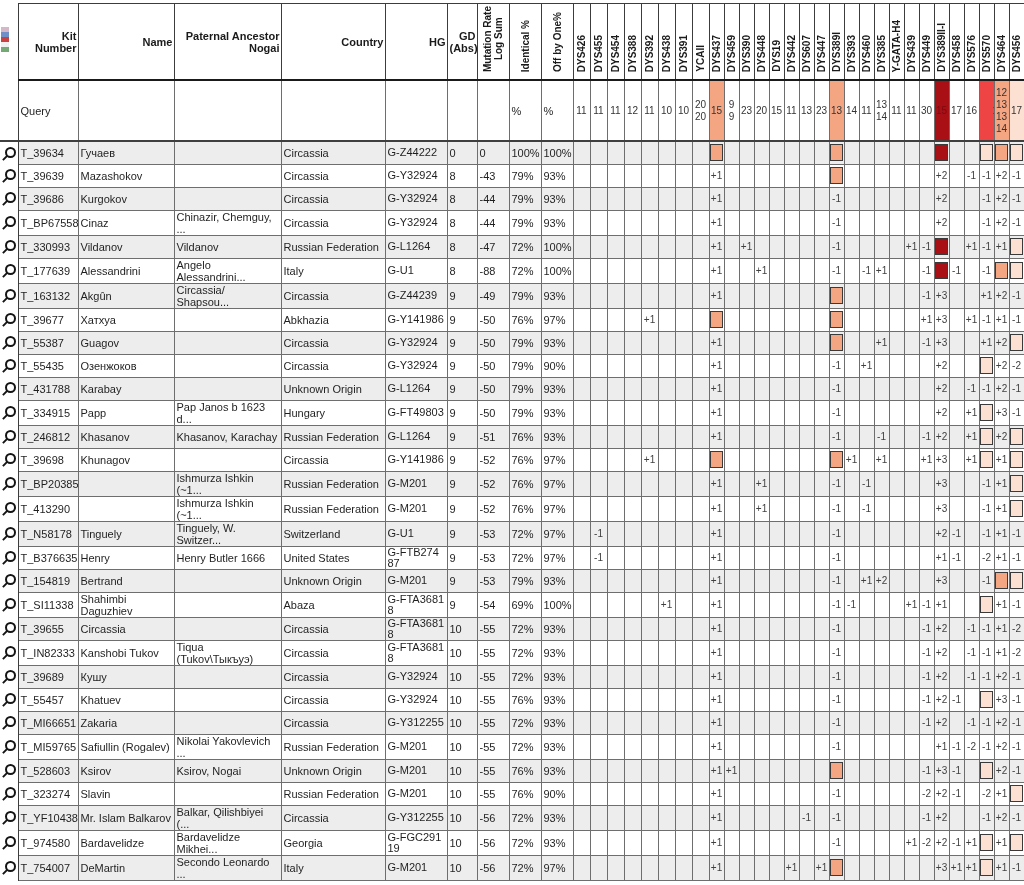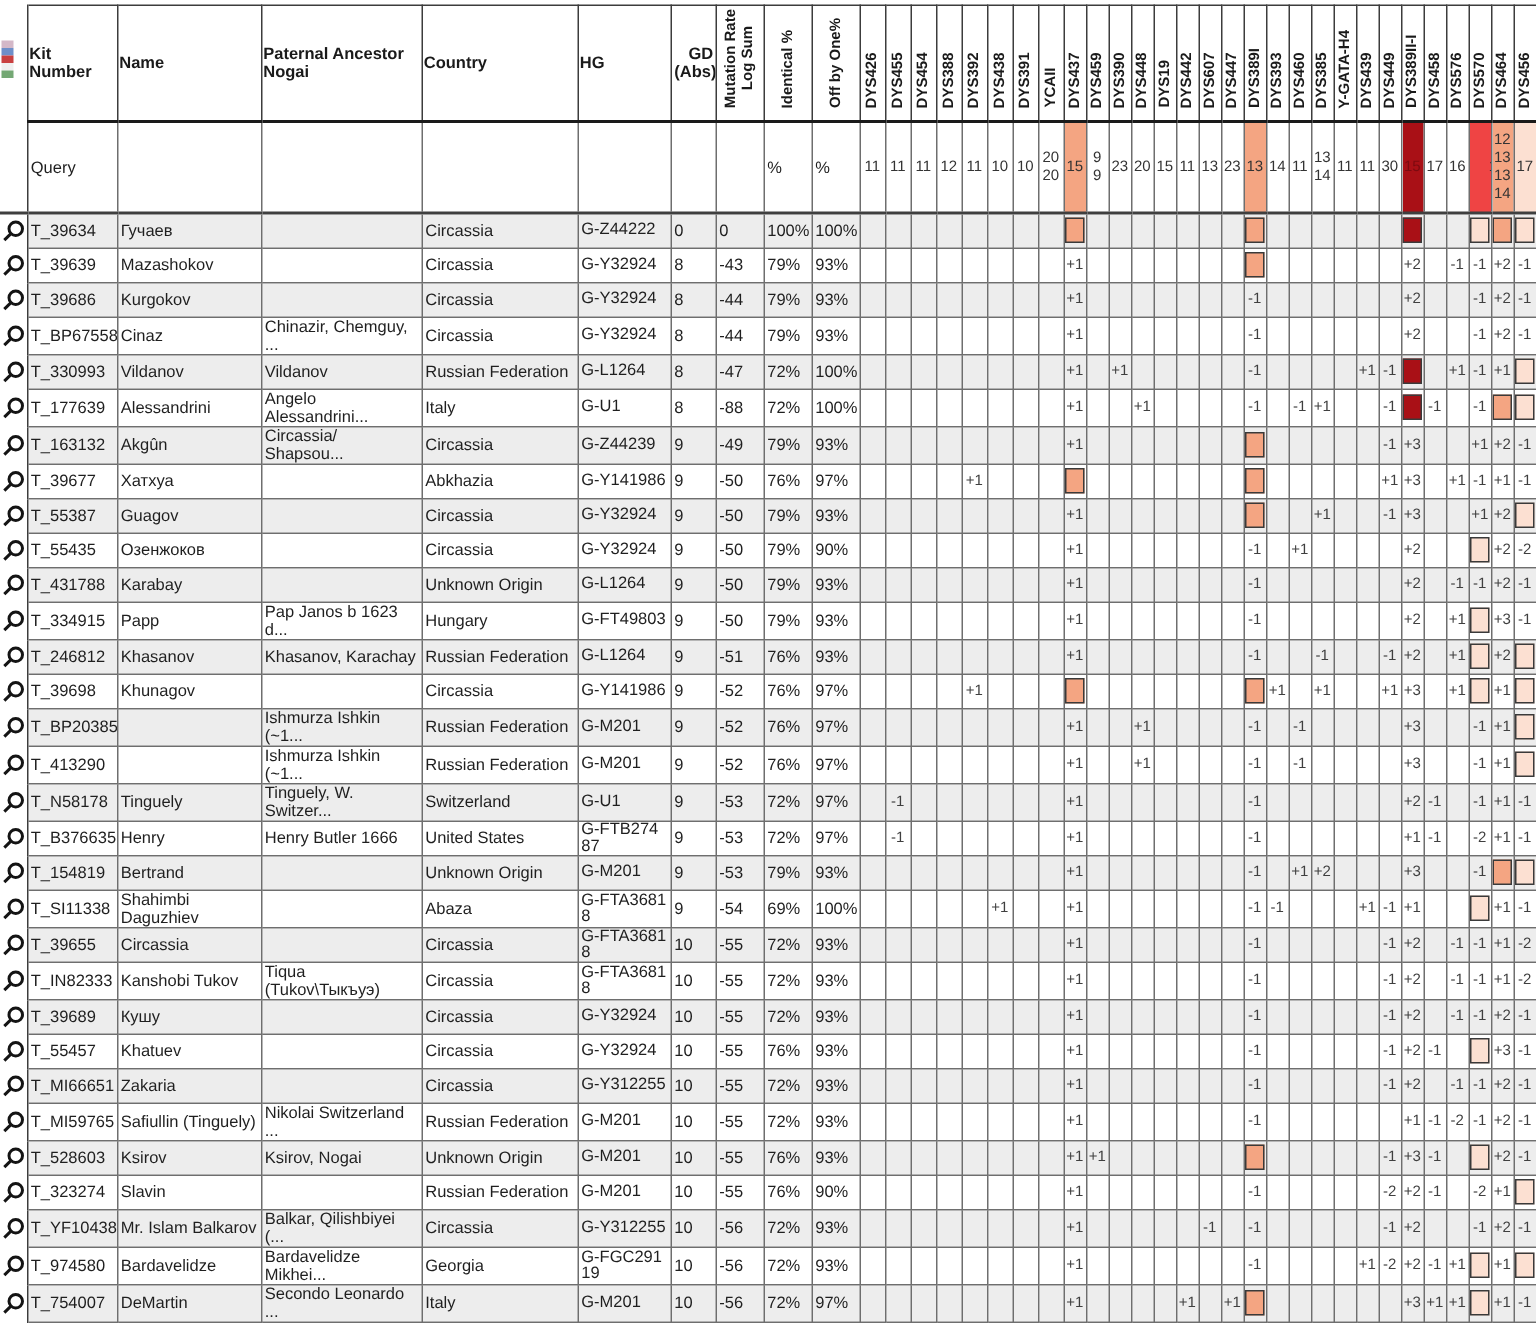--- a/index.html
+++ b/index.html
@@ -3,21 +3,21 @@
 <meta charset="utf-8">
 <style>
   html,body { margin:0; padding:0; background:#fff; }
   body { width:1024px; height:885px; overflow:hidden;
          font-family:"Liberation Sans","DejaVu Sans",sans-serif; }
   .wrap { padding-top:3px; }
   table { border-collapse:collapse; table-layout:fixed; width:1023px; }
   th,td { overflow:hidden; box-sizing:border-box; }
   th { background:#fff; color:#1a1a1a; font-weight:bold;
        border:1px solid #3c3c3c; border-bottom:2px solid #1a1a1a; }
-  .hfix { font-size:11px; line-height:12px; text-align:left; vertical-align:middle; white-space:pre-line; padding:0 1px; }
+  .hfix { font-size:11px; line-height:12px; text-align:right; vertical-align:middle; white-space:pre-line; padding:0 1px; }
   .hgd  { text-align:right; padding-left:2px; }
   .vth  { vertical-align:bottom; text-align:center; padding:2px 0 3px 0; }
   .vtxt { display:inline-block; writing-mode:vertical-rl; transform:rotate(180deg);
           white-space:pre-line; font-size:10px; line-height:11px; font-weight:bold; }
   td { border:1px solid #6e6e6e; font-size:11px; color:#1f1f1f; padding:0 2px; }
   td.ic, th.ic { border-top:none; border-left:none; border-bottom:none; background:#fff;
                  border-right:1px solid #3c3c3c; text-align:center; padding:0; vertical-align:middle; }
   tr.q td { height:61px; border-bottom:2px solid #3f3f3f; }
   tr.dr td { height:23px; }
   tr.odd td { background:#ededed; }
@@ -1195,22 +1195,22 @@
           <td class="m">+2</td>
           <td class="m"></td>
           <td class="m">-1</td>
           <td class="m">-1</td>
           <td class="m">+2</td>
           <td class="m">-1</td>
         </tr>
         <tr class="dr">
           <td class="ic"><span class="mag"></span></td>
           <td>T_MI59765</td>
-          <td>Safiullin (Tinguely)</td>
-          <td>Nikolai Switzerland ...</td>
+          <td>Safiullin (Rogalev)</td>
+          <td>Nikolai Yakovlevich ...</td>
           <td>Russian Federation</td>
           <td class="hg">G-M201</td>
           <td class="num">10</td>
           <td class="num">-55</td>
           <td class="pct">72%</td>
           <td class="pct">93%</td>
           <td class="m"></td>
           <td class="m"></td>
           <td class="m"></td>
           <td class="m"></td>

